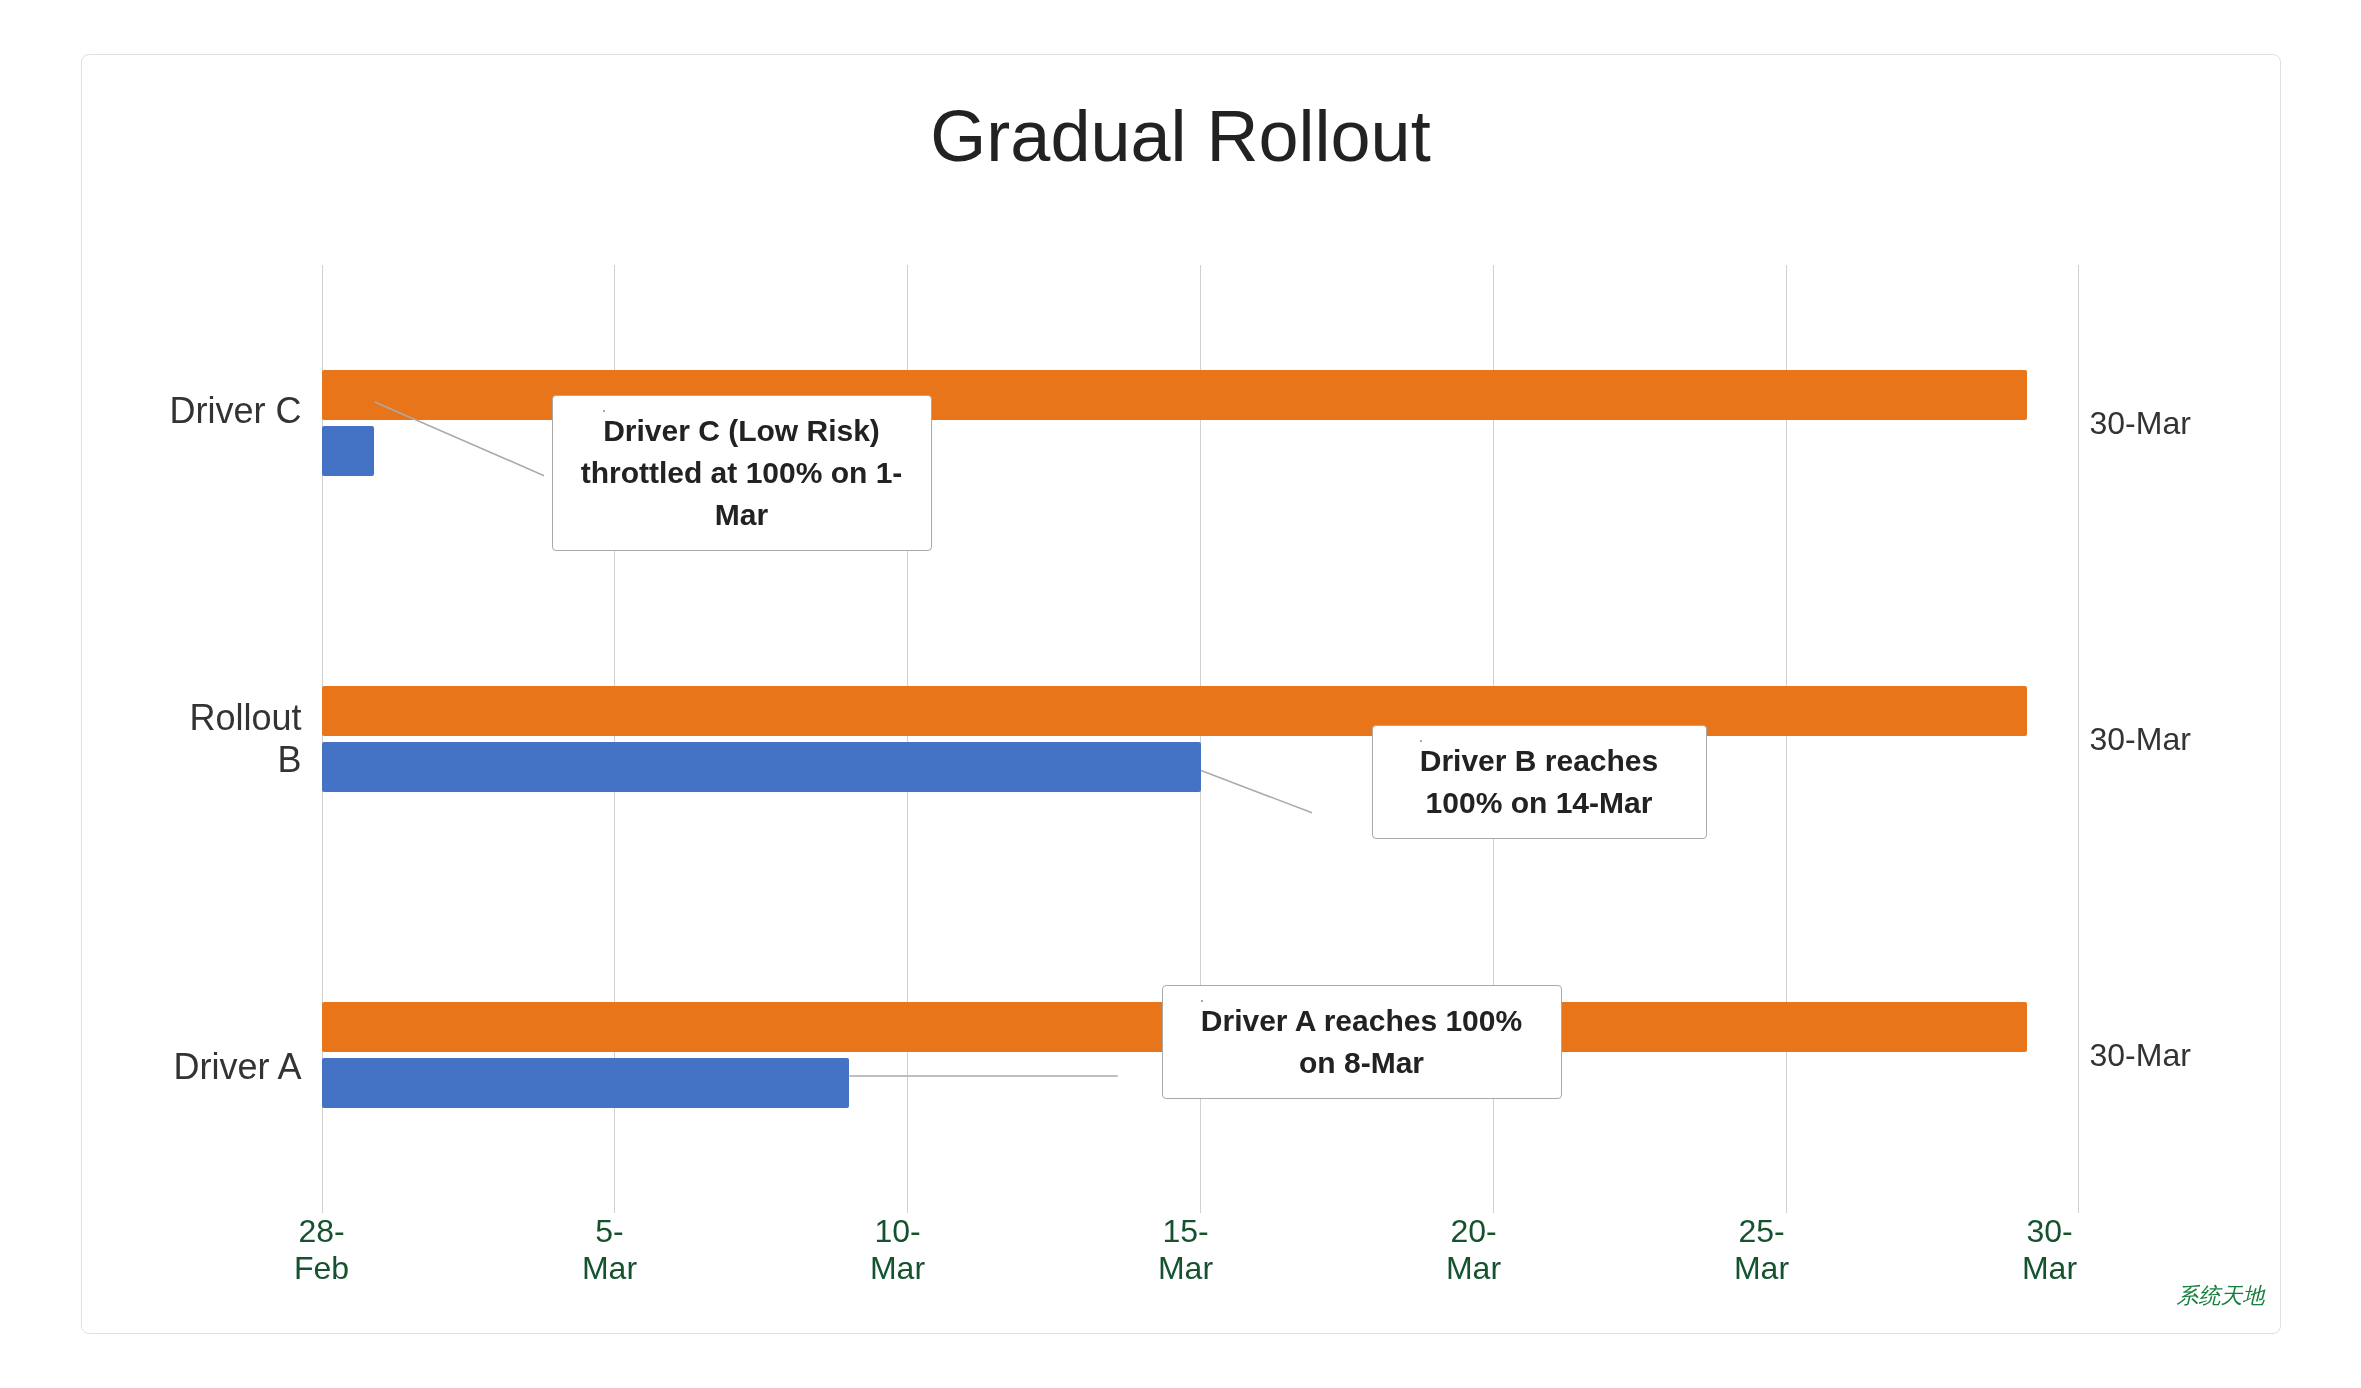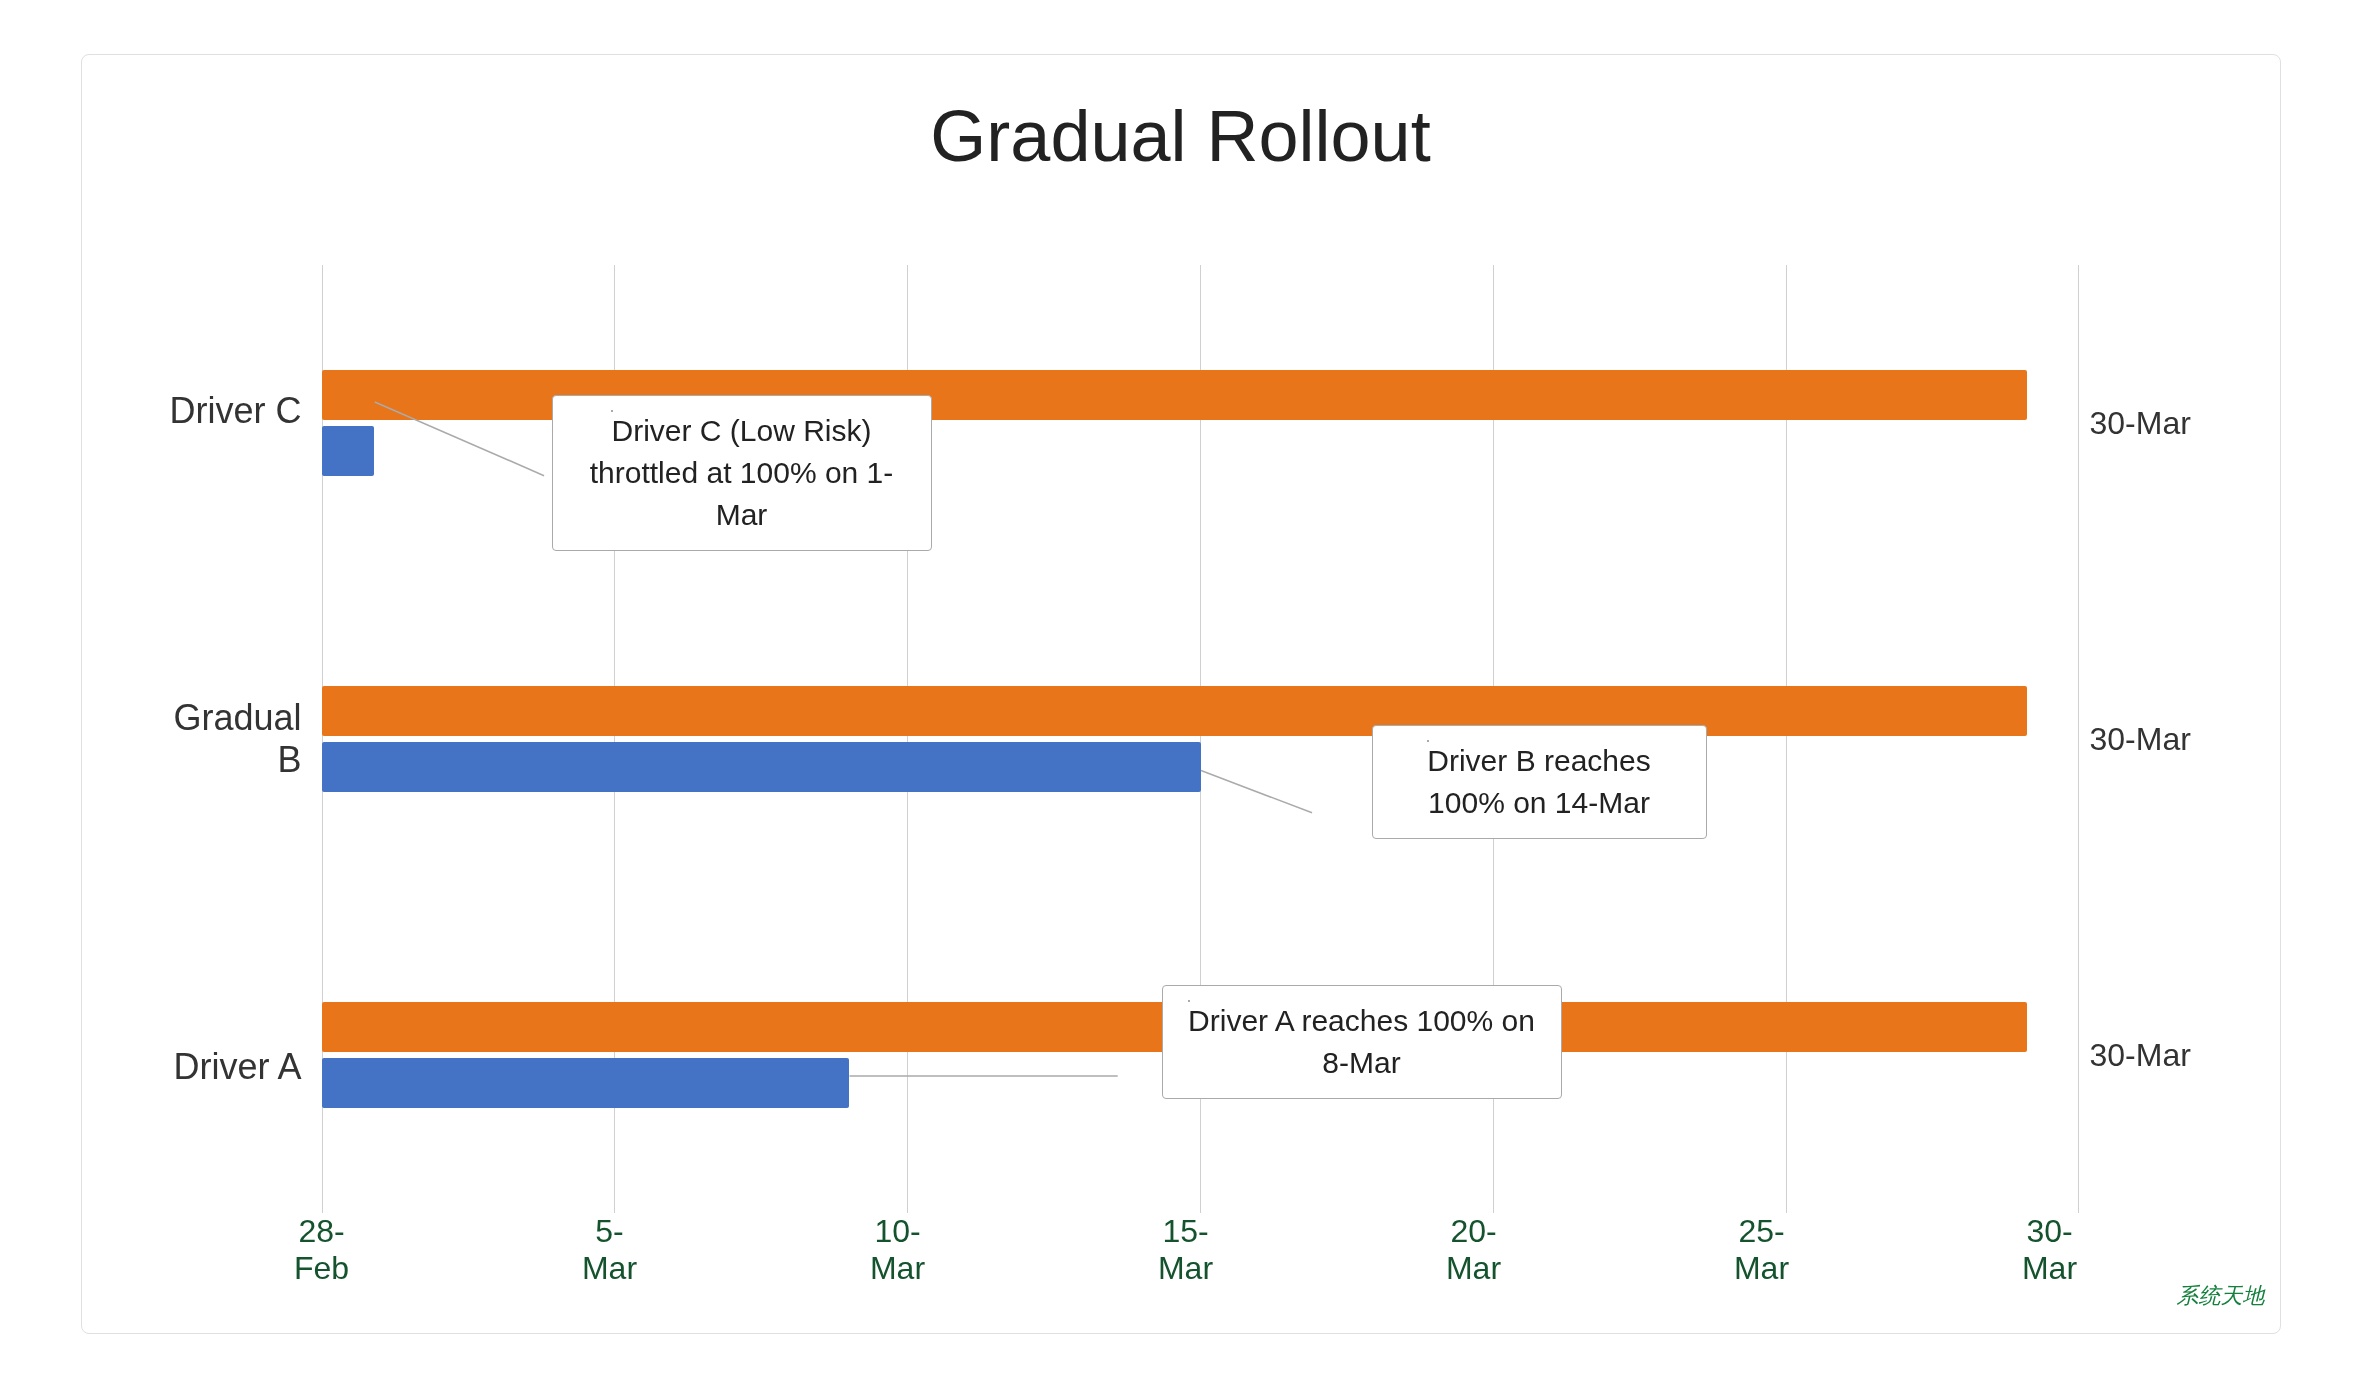--- a/index.html
+++ b/index.html
@@ -143,20 +143,21 @@
       position: absolute;
       background: white;
       border: 1.5px solid #aaa;
       border-radius: 4px;
       padding: 14px 18px;
       font-size: 30px;
       color: #222;
       text-align: center;
       line-height: 1.4;
       z-index: 10;
+      font-weight: bold;
     }
     .annotation::before {
       content: '';
       position: absolute;
       border: 1px solid #aaa;
     }
     
     .legend {
       display: flex;
       justify-content: center;
@@ -196,21 +197,21 @@
 </head>
 <body>
 
 <div class="chart-container">
   <div class="chart-title">Gradual Rollout</div>
 
   <div class="chart-body">
 
     <div class="y-axis-labels">
       <div class="y-label">Driver C</div>
-      <div class="y-label">Gradual B</div>
+      <div class="y-label">Rollout B</div>
       <div class="y-label">Driver A</div>
     </div>
 
     <div class="chart-area">
       <div class="grid-and-bars">
 
         <div class="grid-lines">
           <div class="grid-line"></div>
           <div class="grid-line"></div>
           <div class="grid-line"></div>

